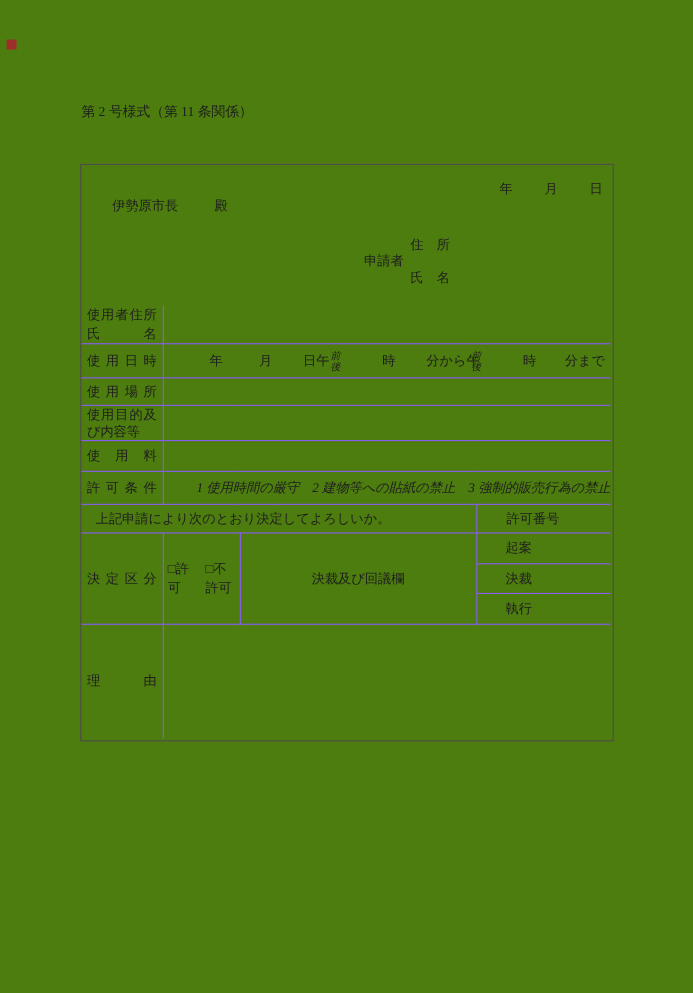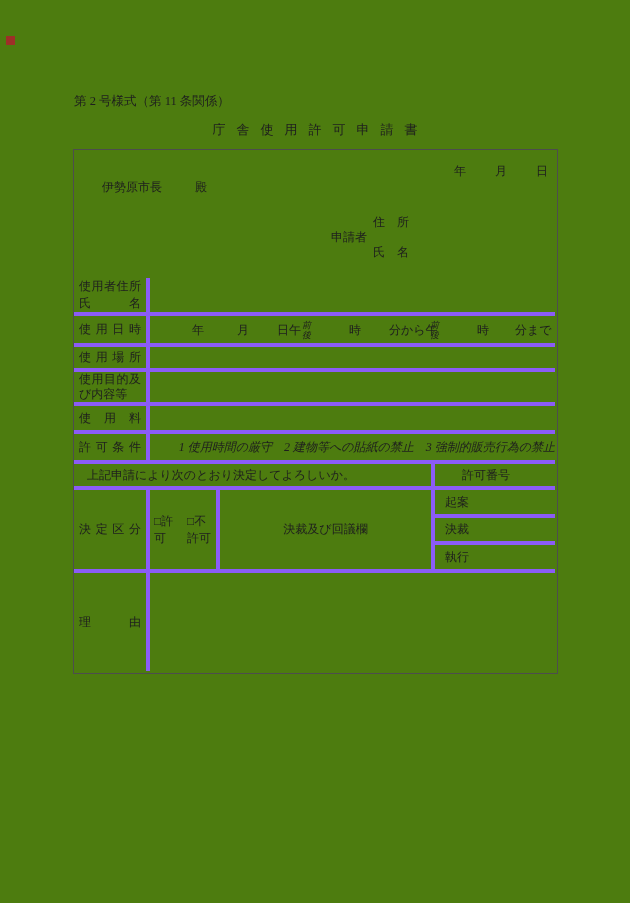--- a/index.html
+++ b/index.html
@@ -14,48 +14,47 @@
             border:1px solid #4d4d4d;}
   .date-line{position:absolute;top:13px;right:9px;display:flex;gap:29px;}
   .addressee-line{position:absolute;top:29px;left:28px;}
   .honorific{margin-left:30px;}
   .applicant-label{position:absolute;top:79px;left:257px;}
   .address-label{position:absolute;top:64px;left:299px;}
   .name-label{position:absolute;top:94px;left:299px;}
   .statement{position:absolute;top:107px;left:12px;font-size:12.5px;}
   table.form-table{position:absolute;left:0;top:128px;width:481px;height:393px;
         border-collapse:collapse;border-style:hidden;table-layout:fixed;}
-  .form-table td{border:4px solid #8b5cf6;padding:0;font-size:12px;vertical-align:middle;}
+  .form-table td{border:1px solid #8b5cf6;padding:0;font-size:12px;vertical-align:middle;}
   td.lbl{padding:0 5px;}
   .j{text-align:justify;text-align-last:justify;}
   .jw{text-align:justify;text-align-last:left;line-height:15px;}
   tr.r1{height:33px;} tr.r2{height:31px;} tr.r3{height:25px;} tr.r4{height:32px;margin-top:16px;}
   tr.r5{height:28px;} tr.r6{height:30px;} tr.r7{height:26px;}
   tr.r8a{height:28px;} tr.r8b{height:27px;} tr.r8c{height:28px;}
   td.dt{position:relative;}
   td.dt>span{position:absolute;top:50%;transform:translateY(-50%);white-space:nowrap;}
   .stack{display:inline-flex;flex-direction:column;font-size:9px;line-height:10px;}
   td.cond{text-align:right;font-style:italic;}
   td.q{padding-left:13px;}
   td.pn{padding-left:27px;}
   td.chk{padding-left:4px;}
   .chk-inner{display:flex;flex-direction:row;gap:12px;}
   td.council{text-align:center;}
-  td.stage{padding-left:10px;}
+  td.stage{padding-left:26px;}
   tr.r9 td.lbl{padding:0 5px;}
 </style>
 </head>
 <body>
 
 <div class="page">
   <div class="red-marker"></div>
 
   <div class="form-number">第 2 号様式（第 11 条関係）</div>
 
-  <div class="form-title">庁舎使用許可申請書</div>
 
   <div class="form-box">
 
     <div class="date-line">
       <span>年</span>
       <span>月</span>
       <span>日</span>
     </div>
 
     <div class="addressee-line">

